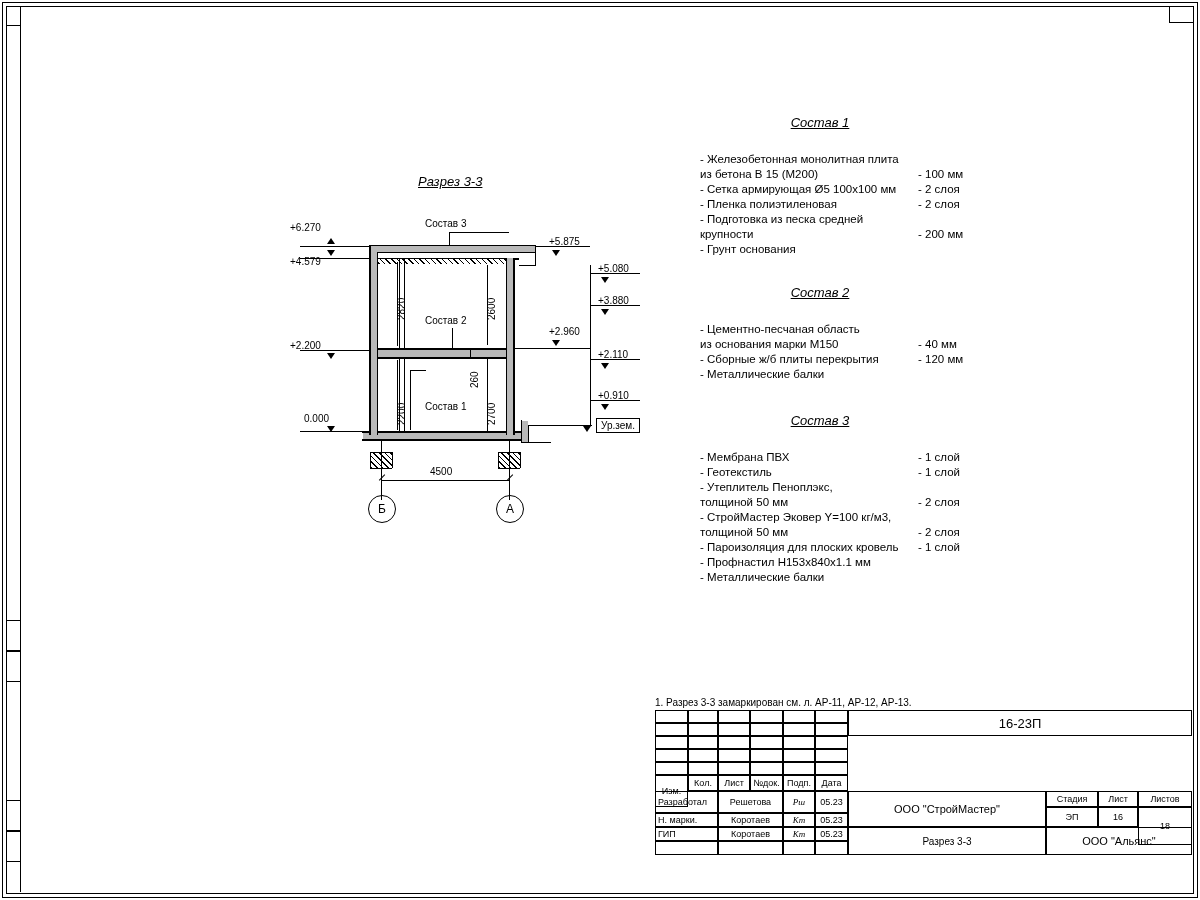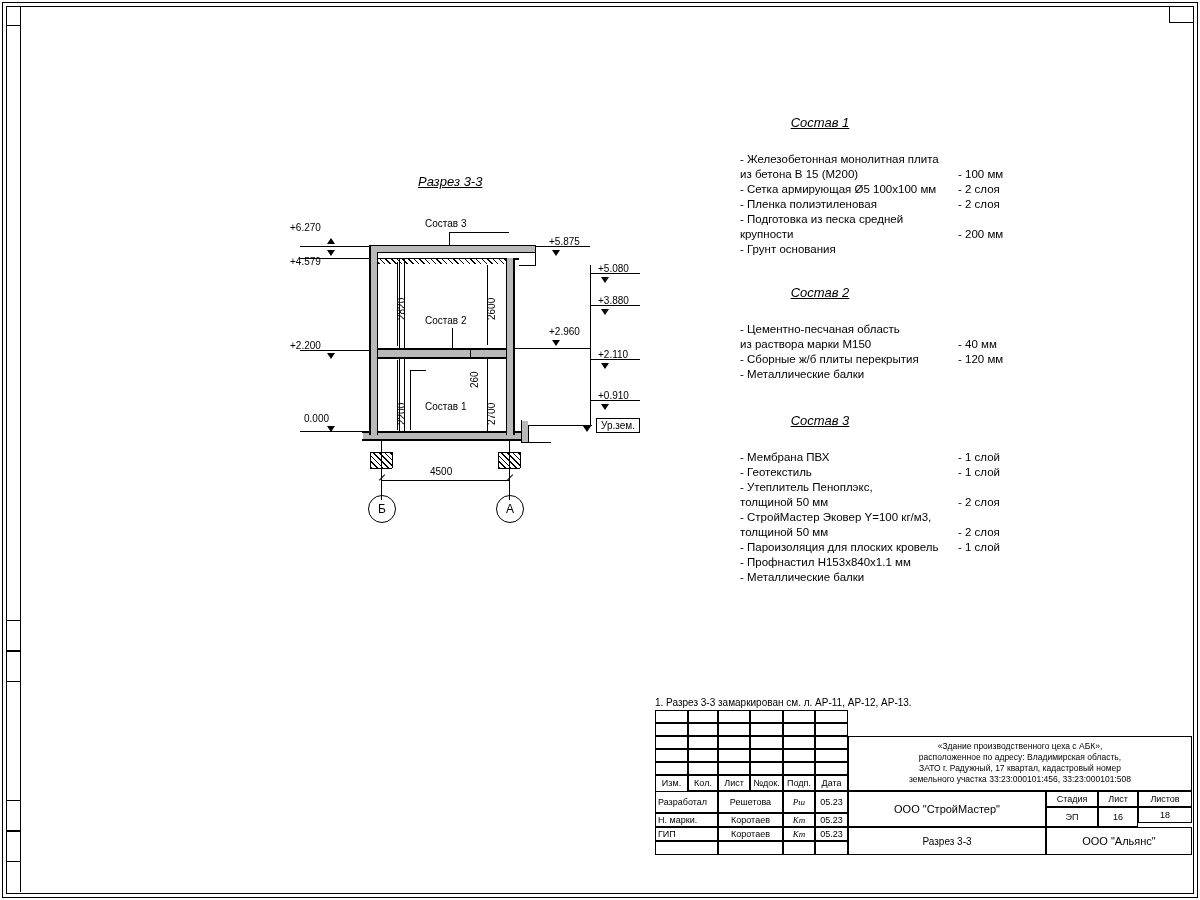--- a/index.html
+++ b/index.html
@@ -25,21 +25,21 @@
 
   
   .t{position:absolute;white-space:nowrap;font-size:11px;line-height:13px;}
   .t10{font-size:10px;}
   .ital{font-style:italic;}
   .und{text-decoration:underline;}
 
   
   .comp{position:absolute;}
   .comp-title{font-size:13px;font-style:italic;text-decoration:underline;text-align:center;width:240px;}
-  .comp-list{position:relative;font-size:11.5px;line-height:15px;margin-left:40px;}
+  .comp-list{position:relative;font-size:11.5px;line-height:15px;}
   .comp-row{position:relative;height:15px;white-space:nowrap;}
   .comp-row .lbl{position:absolute;left:0;}
   .comp-row .val{position:absolute;left:218px;}
 
   
   .ln{position:absolute;background:#000;}
   .h{height:1px;}
   .v{width:1px;}
   .h2{height:2px;}
   .v2{width:2px;}
@@ -253,21 +253,21 @@
   </div>
 
   <div class="comp" style="left:700px;top:285px;">
     <div class="comp-title" style="position:relative;">Состав 2</div>
     <div class="comp-list" style="margin-top:22px;">
       <div class="comp-row">
         <span class="lbl">- Цементно-песчаная область</span>
         <span class="val"></span>
       </div>
       <div class="comp-row">
-        <span class="lbl">  из раствора марки М150</span>
+        <span class="lbl">  из основания марки М150</span>
         <span class="val">- 40 мм</span>
       </div>
       <div class="comp-row">
         <span class="lbl">- Сборные ж/б плиты перекрытия</span>
         <span class="val">- 120 мм</span>
       </div>
       <div class="comp-row">
         <span class="lbl">- Металлические балки</span>
         <span class="val"></span>
       </div>
@@ -348,21 +348,21 @@
     <div class="cell" style="left:128px;top:39px;width:32px;height:13px;"></div>
     <div class="cell" style="left:160px;top:39px;width:33px;height:13px;"></div>
 
     <div class="cell" style="left:0;top:52px;width:33px;height:13px;"></div>
     <div class="cell" style="left:33px;top:52px;width:30px;height:13px;"></div>
     <div class="cell" style="left:63px;top:52px;width:32px;height:13px;"></div>
     <div class="cell" style="left:95px;top:52px;width:33px;height:13px;"></div>
     <div class="cell" style="left:128px;top:52px;width:32px;height:13px;"></div>
     <div class="cell" style="left:160px;top:52px;width:33px;height:13px;"></div>
 
-    <div class="cell c" style="left:0;top:65px;width:33px;height:17px;">Изм.</div>
+    <div class="cell c" style="left:0;top:65px;width:33px;height:32px;">Изм.</div>
     <div class="cell c" style="left:33px;top:65px;width:30px;height:16px;">Кол.</div>
     <div class="cell c" style="left:63px;top:65px;width:32px;height:16px;">Лист</div>
     <div class="cell c" style="left:95px;top:65px;width:33px;height:16px;">№док.</div>
     <div class="cell c" style="left:128px;top:65px;width:32px;height:16px;">Подп.</div>
     <div class="cell c" style="left:160px;top:65px;width:33px;height:16px;">Дата</div>
 
     <div class="cell l" style="left:0;top:81px;width:63px;height:22px;">Разработал</div>
     <div class="cell c" style="left:63px;top:81px;width:65px;height:22px;">Решетова</div>
     <div class="cell c sign" style="left:128px;top:81px;width:32px;height:22px;">Рш</div>
     <div class="cell c" style="left:160px;top:81px;width:33px;height:22px;">05.23</div>
@@ -375,38 +375,31 @@
     <div class="cell l" style="left:0;top:117px;width:63px;height:14px;">ГИП</div>
     <div class="cell c" style="left:63px;top:117px;width:65px;height:14px;">Коротаев</div>
     <div class="cell c sign" style="left:128px;top:117px;width:32px;height:14px;">Кт</div>
     <div class="cell c" style="left:160px;top:117px;width:33px;height:14px;">05.23</div>
 
     <div class="cell" style="left:0;top:131px;width:63px;height:14px;"></div>
     <div class="cell" style="left:63px;top:131px;width:65px;height:14px;"></div>
     <div class="cell" style="left:128px;top:131px;width:32px;height:14px;"></div>
     <div class="cell" style="left:160px;top:131px;width:33px;height:14px;"></div>
 
-
-    <div class="cell" style="left:193px;top:26px;width:344px;height:55px;padding:4px 6px;">
-      <div style="text-align:center;font-size:8.5px;line-height:11px;">
-        <div>«Здание производственного цеха с АБК»,</div>
-        <div>расположенное по адресу: Владимирская область,</div>
-        <div>ЗАТО г. Радужный, 17 квартал, кадастровый номер</div>
-        <div>земельного участка 33:23:000101:456, 33:23:000101:508</div>
-      </div>
-    </div>
+    <div class="cell c" style="left:193px;top:0;width:344px;height:26px;font-size:13px;">16-23П</div>
+
 
     <div class="cell c" style="left:193px;top:81px;width:198px;height:36px;font-size:11px;">ООО "СтройМастер"</div>
 
     <div class="cell c" style="left:193px;top:117px;width:198px;height:28px;font-size:10px;">Разрез 3-3</div>
 
     <div class="cell c" style="left:391px;top:81px;width:52px;height:16px;">Стадия</div>
     <div class="cell c" style="left:443px;top:81px;width:40px;height:16px;">Лист</div>
     <div class="cell c" style="left:483px;top:81px;width:54px;height:16px;">Листов</div>
 
     <div class="cell c" style="left:391px;top:97px;width:52px;height:20px;">ЭП</div>
     <div class="cell c" style="left:443px;top:97px;width:40px;height:20px;">16</div>
-    <div class="cell c" style="left:483px;top:97px;width:54px;height:16px;">18</div>
+    <div class="cell c" style="left:483px;top:97px;width:54px;height:38px;">18</div>
 
     <div class="cell c" style="left:391px;top:117px;width:146px;height:28px;font-size:11px;">ООО "Альянс"</div>
   </div>
 
 </div>
 
 </body></html>

